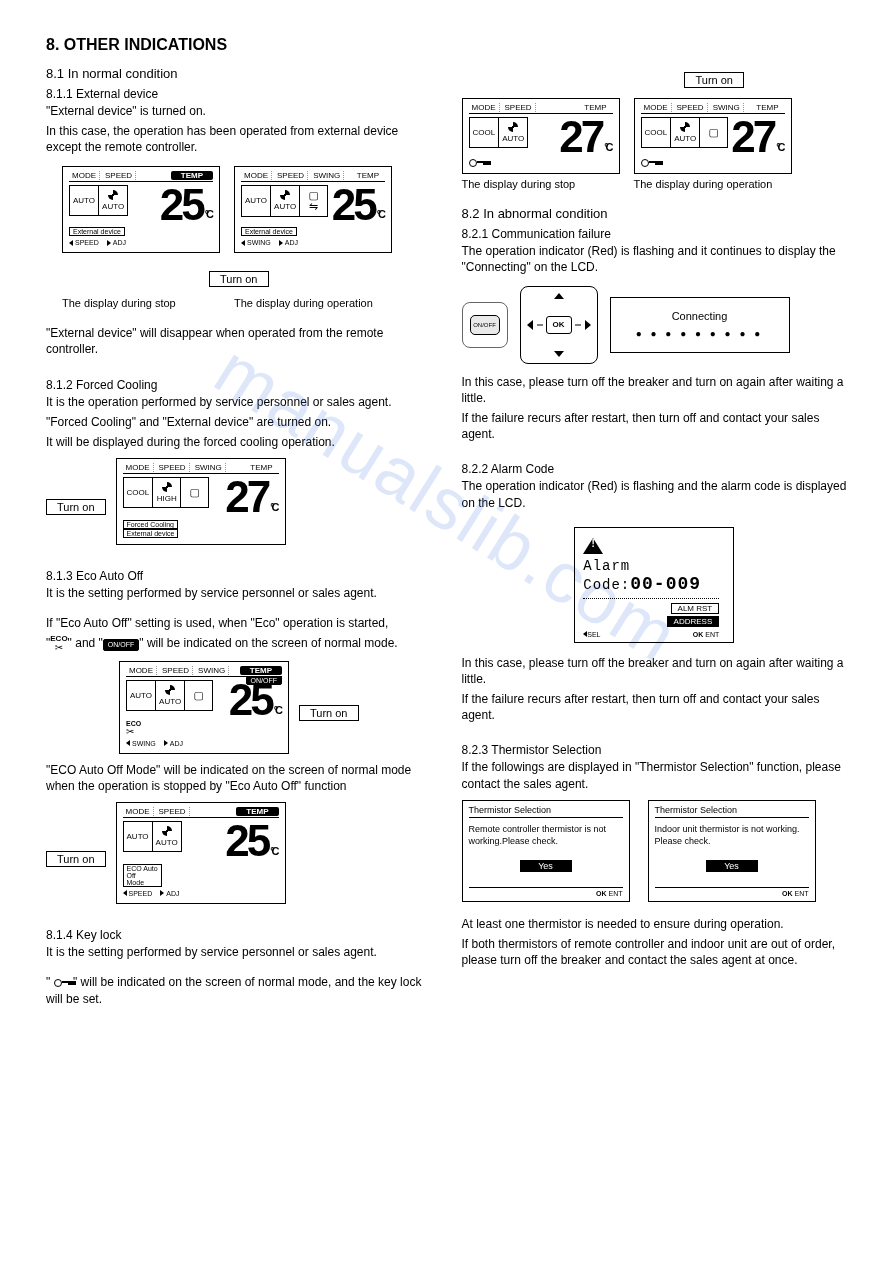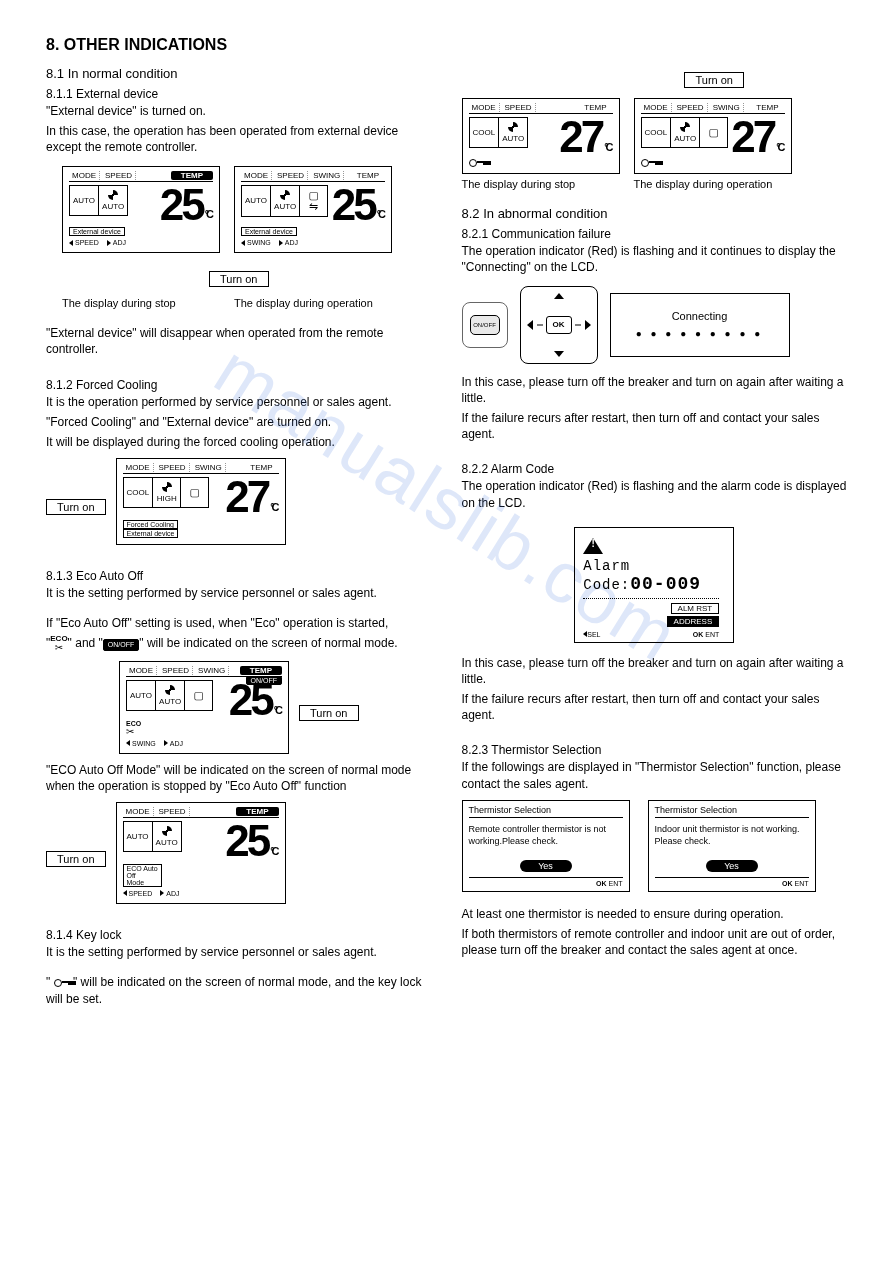--- a/index.html
+++ b/index.html
@@ -131,21 +131,21 @@
   .ok-pad .tri-u,.ok-pad .tri-d,.ok-pad .tri-l,.ok-pad .tri-r{
     position:absolute;width:0;height:0;
   }
   .ok-pad .tri-u{top:6px;left:50%;transform:translateX(-50%);border-left:5px solid transparent;border-right:5px solid transparent;border-bottom:6px solid #000;}
   .ok-pad .tri-d{bottom:6px;left:50%;transform:translateX(-50%);border-left:5px solid transparent;border-right:5px solid transparent;border-top:6px solid #000;}
   .ok-pad .tri-l{left:6px;top:50%;transform:translateY(-50%);border-top:5px solid transparent;border-bottom:5px solid transparent;border-right:6px solid #000;}
   .ok-pad .tri-r{right:6px;top:50%;transform:translateY(-50%);border-top:5px solid transparent;border-bottom:5px solid transparent;border-left:6px solid #000;}
   .ok-pad .dash-l{position:absolute;left:16px;top:50%;width:6px;border-top:1px solid #000;transform:translateY(-50%);}
   .ok-pad .dash-r{position:absolute;right:16px;top:50%;width:6px;border-top:1px solid #000;transform:translateY(-50%);}
   .connecting-box{
-    border:1.5px solid #000;width:180px;height:64px;display:flex;flex-direction:column;align-items:center;justify-content:center;gap:6px;font-size:11px;
+    border:1.5px solid #000;width:180px;height:56px;display:flex;flex-direction:column;align-items:center;justify-content:center;gap:6px;font-size:11px;
   }
   .dots{letter-spacing:3px;font-size:10px;}
   .alarm-box{
     border:1.5px solid #000;width:160px;padding:8px 14px 4px 8px;margin:12px 0;font-size:10px;position:relative;
   }
   .alarm-box .warn{
     width:20px;height:18px;position:relative;margin-bottom:4px;
   }
   .alarm-box .warn::before{
     content:"";position:absolute;inset:0;
@@ -158,21 +158,21 @@
   .alarm-code b{font-size:18px;font-weight:700;}
   .dotline{border-top:1px dotted #000;margin:4px 0;}
   .alm-btns{display:flex;flex-direction:column;align-items:flex-end;gap:2px;}
   .alm-btn{border:1px solid #000;font-size:8px;padding:0 6px;}
   .alm-btn.sel{background:#000;color:#fff;}
   .alarm-foot{display:flex;justify-content:space-between;font-size:7px;margin-top:4px;}
   .therm-pair{display:flex;gap:18px;margin:8px 0 4px 0;}
   .therm-box{border:1.5px solid #000;width:168px;padding:4px 6px 4px 6px;font-size:9px;}
   .therm-box .hd{border-bottom:1px solid #000;padding-bottom:2px;margin-bottom:6px;}
   .therm-box .msg{min-height:28px;line-height:1.3;}
-  .therm-box .yes{display:block;margin:8px auto 5px auto;width:52px;text-align:center;background:#000;color:#fff;font-size:9px;padding:1px 0;border-radius:6px;}
+  .therm-box .yes{display:block;margin:8px auto 15px auto;width:52px;text-align:center;background:#000;color:#fff;font-size:9px;padding:1px 0;}
   .therm-box .ft{display:flex;justify-content:flex-end;gap:10px;font-size:7px;border-top:1px solid #000;padding-top:2px;}
   .therm-caps{display:flex;gap:18px;}
   .therm-caps>div{width:168px;font-size:11px;}
   
   .watermark{
     position:absolute;left:50%;top:48%;transform:translate(-50%,-50%) rotate(32deg);
     font-size:72px;color:rgba(70,120,220,0.18);font-weight:400;pointer-events:none;letter-spacing:2px;
     white-space:nowrap;
   }
   .fig-margin{margin:10px 0 6px 16px;}

